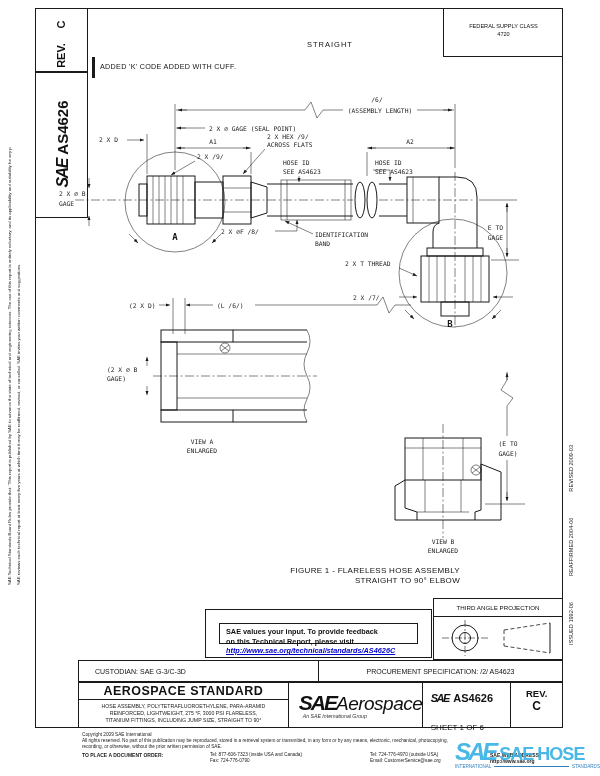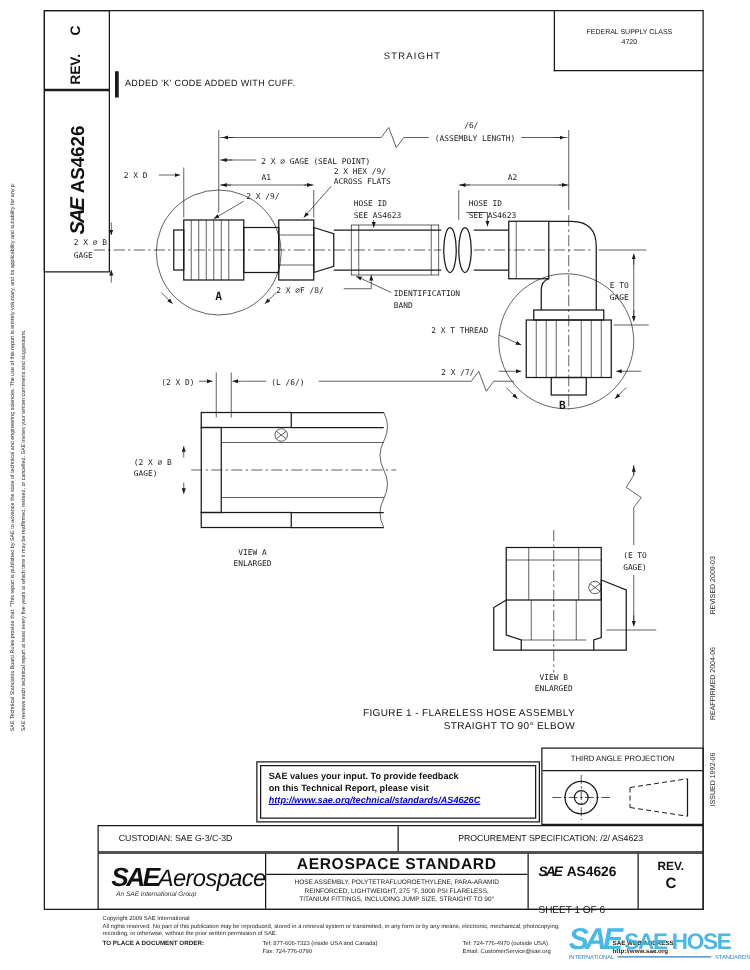--- a/index.html
+++ b/index.html
@@ -28,21 +28,21 @@
   #drawing{left:55px;top:80px;}
   .ln{stroke:#1a1a1a;stroke-width:1;fill:none;}
   .th{stroke:#1a1a1a;stroke-width:.55;fill:none;}
   .cl{stroke:#1a1a1a;stroke-width:.55;fill:none;stroke-dasharray:9 2.5 2 2.5;}
   .t{font:6.3px "DejaVu Sans Mono",monospace;fill:#1a1a1a;}
   .tm{text-anchor:middle;}
   .te{text-anchor:end;}
   .tb{font:bold 9px "DejaVu Sans Mono",monospace;fill:#1a1a1a;}
   
   #fig-caption{left:140px;top:566px;width:320px;text-align:right;font-size:8px;line-height:10px;letter-spacing:.3px;}
-  #feedback-box{left:205px;top:609px;width:227px;height:49px;border:1.6px solid #1a1a1a;box-sizing:border-box;padding:2px;}
+  #feedback-box{left:205px;top:609px;width:227px;height:49px;border:1.6px solid #1a1a1a;box-sizing:border-box;padding:13px;}
   #feedback-inner{border:1px solid #1a1a1a;height:100%;box-sizing:border-box;padding:3px 6px;font-size:7.3px;font-weight:bold;line-height:9.5px;}
   #feedback-inner a{color:#0000cc;text-decoration:underline;font-style:italic;}
   #projection-box{left:433px;top:598px;width:130px;height:62px;border:1.4px solid #1a1a1a;box-sizing:border-box;}
   #projection-title{border-bottom:1.2px solid #1a1a1a;height:17px;line-height:17px;text-align:center;font-size:6.2px;}
   
   #custodian-row{left:78px;top:660px;width:485px;height:22px;border:1.4px solid #1a1a1a;box-sizing:border-box;display:flex;font-size:7px;}
   #custodian-cell{width:240px;border-right:1.2px solid #1a1a1a;box-sizing:border-box;display:flex;align-items:center;padding-left:16px;}
   #procurement-cell{flex:1;display:flex;align-items:center;justify-content:center;}
   
   #title-block{left:78px;top:682px;width:485px;height:46px;border:1.6px solid #1a1a1a;box-sizing:border-box;display:flex;}
@@ -345,33 +345,33 @@
     <line x1="70" y1="13" x2="70" y2="29" stroke="#1a1a1a" stroke-width=".8" stroke-dasharray="4 2.5"></line>
   </svg>
 </div>
 
 <div id="custodian-row" class="abs">
   <div id="custodian-cell">CUSTODIAN: SAE G-3/C-3D</div>
   <div id="procurement-cell">PROCUREMENT SPECIFICATION: /2/ AS4623</div>
 </div>
 
 <div id="title-block" class="abs">
-  <div id="logo-cell" class="tb-cell">
-    <div id="logo-line">
-      <span class="saelogo">SAE</span><span class="aero">Aerospace</span>
-    </div>
-    <div id="logo-tagline">An SAE International Group</div>
-  </div>
   <div id="std-cell" class="tb-cell">
     <div id="std-header">AEROSPACE STANDARD</div>
     <div id="std-title">
       <div>HOSE ASSEMBLY, POLYTETRAFLUOROETHYLENE, PARA-ARAMID</div>
       <div>REINFORCED, LIGHTWEIGHT, 275 °F, 3000 PSI FLARELESS,</div>
       <div>TITANIUM FITTINGS, INCLUDING JUMP SIZE, STRAIGHT TO 90°</div>
     </div>
+  </div>
+  <div id="logo-cell" class="tb-cell">
+    <div id="logo-line">
+      <span class="saelogo">SAE</span><span class="aero">Aerospace</span>
+    </div>
+    <div id="logo-tagline">An SAE International Group</div>
   </div>
   <div id="num-cell" class="tb-cell">
     <div>
       <span class="saelogo">SAE</span>
       <span class="docnum">AS4626</span>
     </div>
     <div id="sheet-label">SHEET 1 OF 6</div>
   </div>
   <div id="rev-cell" class="tb-cell">
     <div class="rl">REV.</div>

